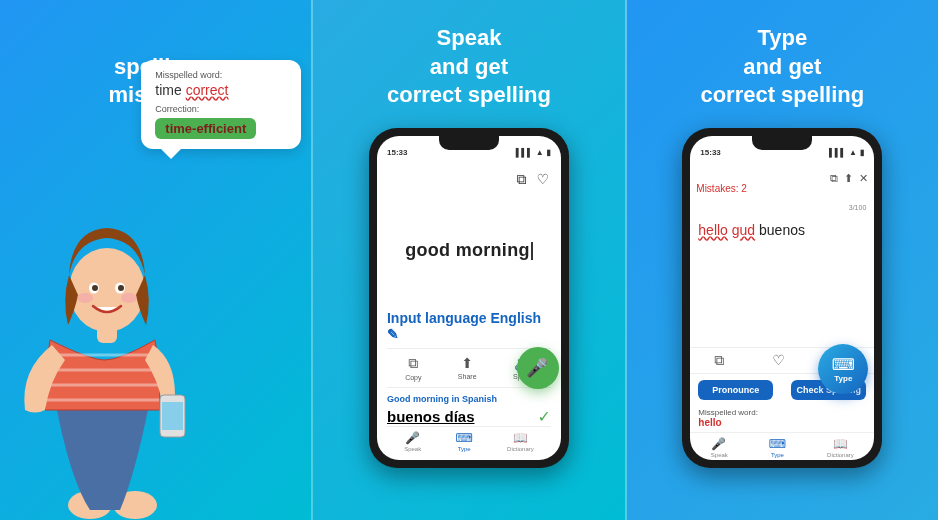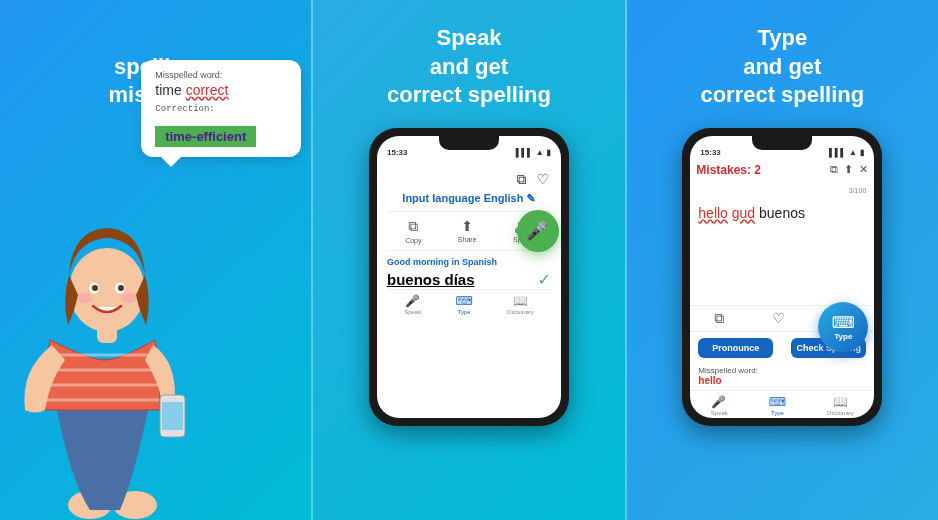--- a/index.html
+++ b/index.html
@@ -79,37 +79,35 @@
       margin-bottom: 6px;
     }
     .misspelled-word .wrong {
       color: #d32f2f;
       text-decoration: underline wavy #d32f2f;
     }
     .correction-label {
       font-size: 9px;
       color: #555;
       margin-bottom: 4px;
-      font-family: Liberation Mono, monospace;
     }
     .correction-badge {
       background: #4CAF50;
-      color: #4c1d95;
-      border-radius: 0;
+      color: #7f1d1d;
+      border-radius: 6px;
       padding: 3px 10px;
       font-size: 13px;
       font-weight: 600;
       display: inline-block;
-      margin-top: 8px;
     }
 
     
     .phone-mockup {
       width: 200px;
-      height: 298px;
+      height: 340px;
       background: #1a1a1a;
       border-radius: 28px;
       padding: 8px;
       position: relative;
       box-shadow: 0 8px 24px rgba(0,0,0,0.4);
       z-index: 2;
       margin-top: 4px;
     }
     .phone-screen {
       width: 100%;
@@ -176,24 +174,23 @@
     }
     .cursor {
       display: inline-block;
       width: 2px;
       height: 18px;
       background: #333;
       margin-left: 1px;
       vertical-align: middle;
     }
     .phone2-input-lang {
-      font-size: 11px;
+      font-size: 14px;
       color: #555;
       margin-bottom: 6px;
-      text-align: center;
     }
     .phone2-input-lang span {
       color: #1565C0;
       font-weight: 600;
     }
     .phone2-actions {
       display: flex;
       justify-content: space-around;
       align-items: center;
       padding: 6px 0;
@@ -273,22 +270,23 @@
     
     .phone3-status {
       display: flex;
       justify-content: space-between;
       align-items: center;
       padding: 2px 6px;
       font-size: 7px;
     }
     .mistakes-badge {
       color: #d32f2f;
-      font-size: 12px;
-      font-weight: 700;
+      font-size: 10px;
+      font-weight: 400;
+      margin-top: 20px;
     }
     .phone3-top-icons {
       display: flex;
       gap: 6px;
       align-items: center;
       font-size: 11px;
       color: #555;
     }
     .char-count {
       font-size: 7px;
@@ -457,20 +455,24 @@
         </div>
       </div>
 
       <div class="phone2-body">
 
         <div class="phone2-top-icons">
           <span>⧉</span>
           <span>♡</span>
         </div>
 
+        <div class="phone2-text-area">
+          <span>good morning</span>
+            <span class="cursor"></span>
+        </div>
 
         <div class="phone2-input-lang">
           <span>Input language</span>
           <span>English</span>
           <span>✎</span>
         </div>
 
         <div class="phone2-actions">
           <div class="action-item">
             <span class="action-icon">⧉</span>

